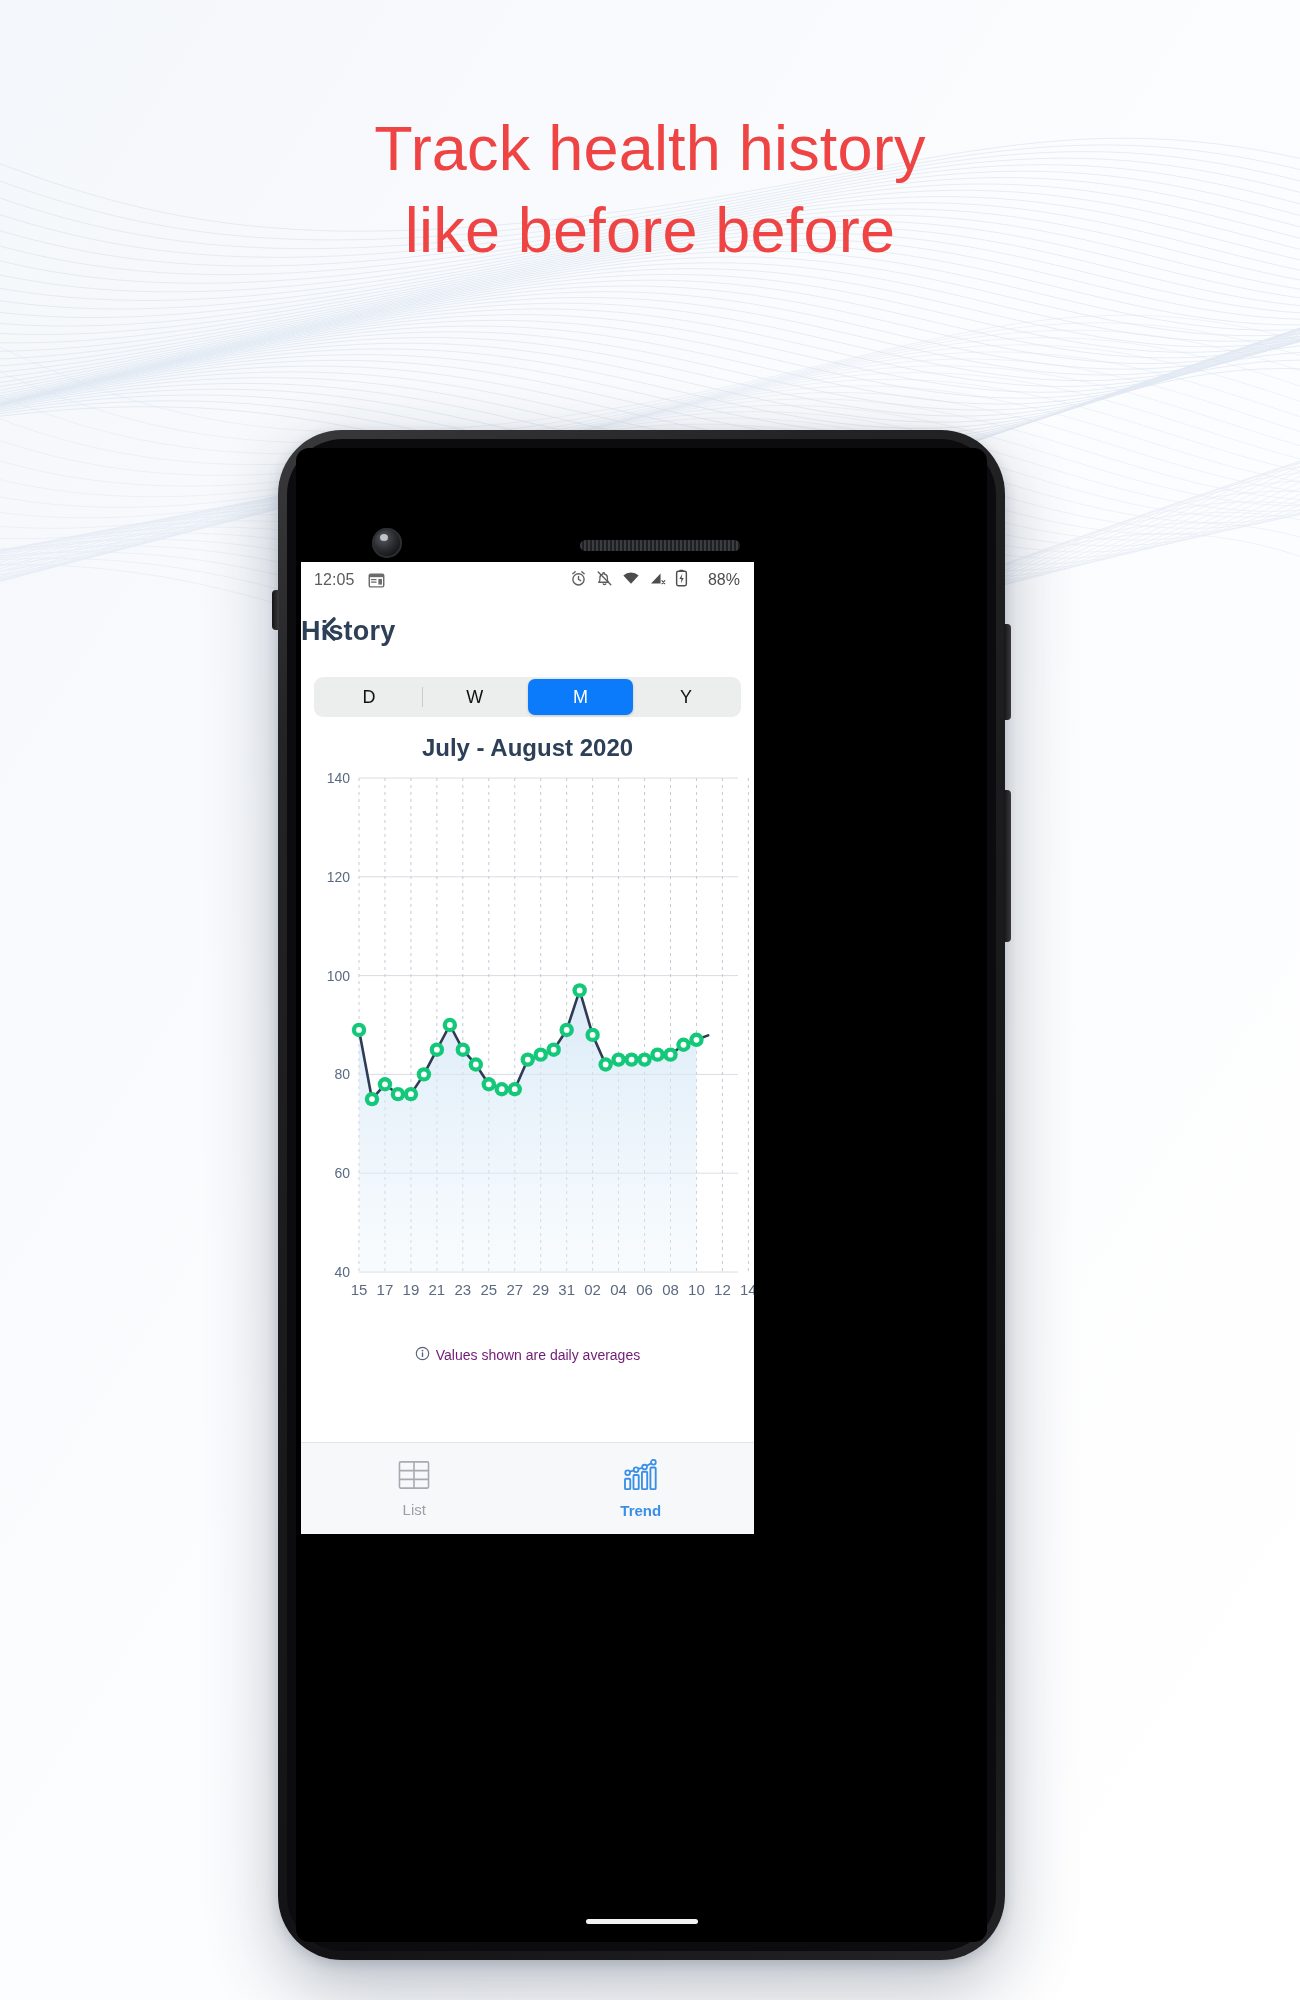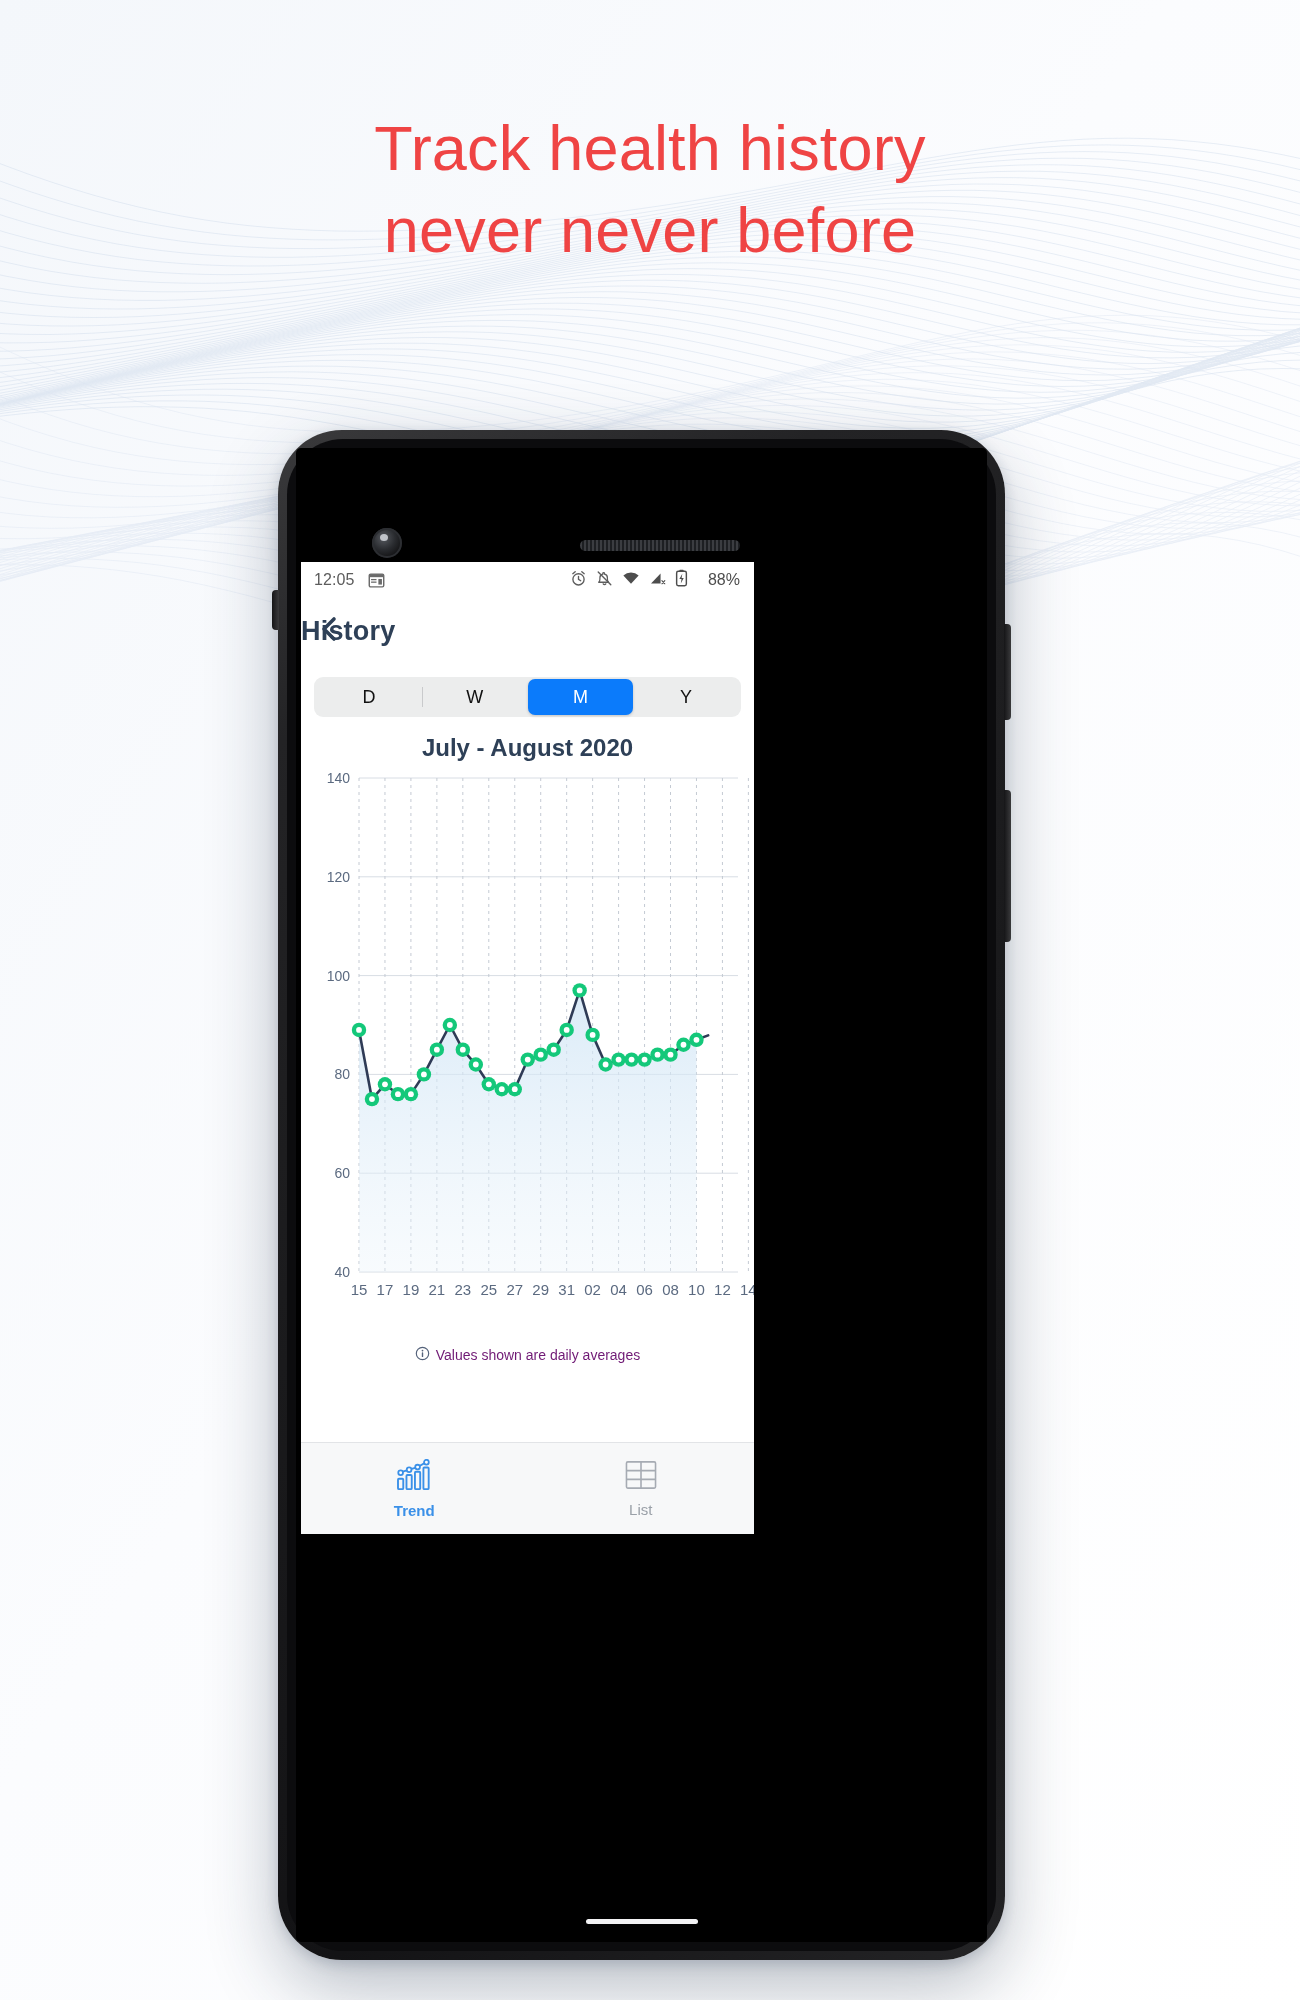--- a/index.html
+++ b/index.html
@@ -56,21 +56,21 @@
   }
   .phone-inner-bezel {
     position: absolute;
     left: 9px; top: 9px; right: 9px; bottom: 9px;
     border-radius: 56px;
     background: #0c0c0e;
   }
   .phone-screen-area {
     position: absolute;
     left: 18px; top: 18px; right: 18px; bottom: 18px;
-    border-radius: 5px;
+    border-radius: 13px;
     background: #000;
     overflow: hidden;
   }
   .phone-camera {
     position: absolute;
     left: 76px; top: 80px;
     width: 30px; height: 30px;
     border-radius: 50%;
     background: radial-gradient(circle at 38% 34%, #55585e 0%, #2a2c30 42%, #141416 72%, #0d0d0f 100%);
     box-shadow: inset 0 0 0 2px #2c2e32;
@@ -387,21 +387,21 @@
         <path d="M-60.0 562.0 L-38.0 558.4 L-16.0 555.1 L6.0 552.3 L28.0 550.0 L50.0 548.1 L72.0 546.7 L94.0 545.9 L116.0 545.6 L138.0 545.9 L160.0 546.7 L182.0 548.2 L204.0 550.4 L226.0 553.1 L248.0 556.4 L270.0 560.4 L292.0 564.9 L314.0 569.9 L336.0 575.4 L358.0 581.3 L380.0 587.5 L402.0 594.0 L424.0 600.7 L446.0 607.4 L468.0 614.1 L490.0 620.7 L512.0 627.0 L534.0 632.9 L556.0 638.4 L578.0 643.3 L600.0 647.5 L622.0 650.9 L644.0 653.5 L666.0 655.2 L688.0 655.8 L710.0 655.5 L732.0 654.1 L754.0 651.7 L776.0 648.2 L798.0 643.8 L820.0 638.3 L842.0 632.0 L864.0 624.8 L886.0 617.0 L908.0 608.5 L930.0 599.6 L952.0 590.3 L974.0 580.7 L996.0 571.2 L1018.0 561.7 L1040.0 552.5 L1062.0 543.6 L1084.0 535.3 L1106.0 527.7 L1128.0 520.9 L1150.0 514.9 L1172.0 510.0 L1194.0 506.2 L1216.0 503.5 L1238.0 502.0 L1260.0 501.8 L1282.0 502.8 L1304.0 505.0 L1326.0 508.5 L1348.0 513.1 "></path>
         <path d="M-60.0 563.0 L-38.0 560.0 L-16.0 557.5 L6.0 555.3 L28.0 553.7 L50.0 552.6 L72.0 552.0 L94.0 551.9 L116.0 552.5 L138.0 553.6 L160.0 555.4 L182.0 557.7 L204.0 560.7 L226.0 564.3 L248.0 568.4 L270.0 573.1 L292.0 578.3 L314.0 583.9 L336.0 590.0 L358.0 596.3 L380.0 602.9 L402.0 609.7 L424.0 616.4 L446.0 623.1 L468.0 629.7 L490.0 636.0 L512.0 641.8 L534.0 647.2 L556.0 652.0 L578.0 656.1 L600.0 659.4 L622.0 661.8 L644.0 663.3 L666.0 663.8 L688.0 663.3 L710.0 661.7 L732.0 659.1 L754.0 655.5 L776.0 650.9 L798.0 645.3 L820.0 638.9 L842.0 631.7 L864.0 623.8 L886.0 615.3 L908.0 606.3 L930.0 597.1 L952.0 587.6 L974.0 578.2 L996.0 568.9 L1018.0 559.8 L1040.0 551.2 L1062.0 543.2 L1084.0 535.8 L1106.0 529.3 L1128.0 523.7 L1150.0 519.2 L1172.0 515.7 L1194.0 513.4 L1216.0 512.4 L1238.0 512.5 L1260.0 513.9 L1282.0 516.6 L1304.0 520.4 L1326.0 525.4 L1348.0 531.5 "></path>
         <path d="M-60.0 565.0 L-38.0 562.7 L-16.0 560.8 L6.0 559.5 L28.0 558.6 L50.0 558.2 L72.0 558.5 L94.0 559.3 L116.0 560.7 L138.0 562.6 L160.0 565.2 L182.0 568.5 L204.0 572.2 L226.0 576.6 L248.0 581.5 L270.0 586.9 L292.0 592.7 L314.0 598.9 L336.0 605.3 L358.0 612.0 L380.0 618.8 L402.0 625.6 L424.0 632.3 L446.0 638.8 L468.0 645.1 L490.0 650.9 L512.0 656.2 L534.0 660.8 L556.0 664.8 L578.0 667.9 L600.0 670.2 L622.0 671.5 L644.0 671.9 L666.0 671.2 L688.0 669.5 L710.0 666.7 L732.0 662.9 L754.0 658.2 L776.0 652.5 L798.0 645.9 L820.0 638.6 L842.0 630.7 L864.0 622.2 L886.0 613.2 L908.0 604.0 L930.0 594.7 L952.0 585.4 L974.0 576.2 L996.0 567.4 L1018.0 559.0 L1040.0 551.2 L1062.0 544.2 L1084.0 538.0 L1106.0 532.7 L1128.0 528.5 L1150.0 525.5 L1172.0 523.6 L1194.0 522.9 L1216.0 523.5 L1238.0 525.3 L1260.0 528.4 L1282.0 532.6 L1304.0 538.0 L1326.0 544.4 L1348.0 551.9 "></path>
         <path d="M-60.0 568.1 L-38.0 566.5 L-16.0 565.4 L6.0 564.8 L28.0 564.7 L50.0 565.2 L72.0 566.2 L94.0 567.9 L116.0 570.1 L138.0 573.0 L160.0 576.4 L182.0 580.4 L204.0 585.0 L226.0 590.1 L248.0 595.6 L270.0 601.6 L292.0 607.9 L314.0 614.5 L336.0 621.2 L358.0 628.1 L380.0 634.9 L402.0 641.6 L424.0 648.1 L446.0 654.3 L468.0 660.1 L490.0 665.3 L512.0 669.8 L534.0 673.6 L556.0 676.6 L578.0 678.7 L600.0 679.9 L622.0 680.1 L644.0 679.2 L666.0 677.3 L688.0 674.4 L710.0 670.5 L732.0 665.6 L754.0 659.8 L776.0 653.1 L798.0 645.7 L820.0 637.7 L842.0 629.2 L864.0 620.3 L886.0 611.2 L908.0 601.9 L930.0 592.8 L952.0 583.8 L974.0 575.1 L996.0 567.0 L1018.0 559.5 L1040.0 552.7 L1062.0 546.9 L1084.0 542.0 L1106.0 538.1 L1128.0 535.5 L1150.0 534.0 L1172.0 533.7 L1194.0 534.7 L1216.0 536.9 L1238.0 540.3 L1260.0 544.9 L1282.0 550.7 L1304.0 557.5 L1326.0 565.2 L1348.0 573.8 "></path>
       </g>
   </g>
 </svg>
 
 <div class="headline">
   <span class="l1">Track health history</span>
-  <span class="l2">never never before</span>
+  <span class="l2">like before before</span>
 </div>
 
 <div class="phone">
   <div class="phone-body"></div>
   <div class="phone-inner-bezel"></div>
   <div class="phone-btn b1"></div>
   <div class="phone-btn b2"></div>
   <div class="phone-btn left-rail"></div>
 
   <div class="phone-screen-area">
@@ -599,43 +599,43 @@
           <svg width="15" height="15" viewBox="0 0 16 16">
             <circle cx="8" cy="8" r="6.6" fill="none" stroke="#54627a" stroke-width="1.25"></circle>
             <circle cx="8" cy="4.9" r="0.95" fill="#54627a"></circle>
             <rect x="7.25" y="6.7" width="1.5" height="5.1" rx="0.7" fill="#54627a"></rect>
           </svg>
         </span>
         <span>Values shown are daily averages</span>
       </div>
 
       <div class="tabbar">
+        <div class="tab inactive">
+          <span>
+            <svg width="32" height="30" viewBox="0 0 34 32">
+              <rect x="1.5" y="2" width="31" height="28" rx="1.4" fill="none" stroke="#a6abb3" stroke-width="1.7"></rect>
+              <path d="M17 2 V30 M1.5 11.3 H32.5 M1.5 20.7 H32.5" stroke="#a6abb3" stroke-width="1.7"></path>
+            </svg>
+          </span>
+          <span class="tab-label">List</span>
+        </div>
         <div class="tab active">
           <span>
             <svg width="36" height="32" viewBox="0 0 38 34">
               <rect x="2" y="21" width="5.6" height="11" rx="1" fill="none" stroke="#3a90e8" stroke-width="2"></rect>
               <rect x="11" y="17" width="5.6" height="15" rx="1" fill="none" stroke="#3a90e8" stroke-width="2"></rect>
               <rect x="20" y="13.5" width="5.6" height="18.5" rx="1" fill="none" stroke="#3a90e8" stroke-width="2"></rect>
               <rect x="29" y="9" width="5.6" height="23" rx="1" fill="none" stroke="#3a90e8" stroke-width="2"></rect>
               <path d="M4.8 14.2 L13.8 11.2 L22.8 8.6 L31.8 3.4" fill="none" stroke="#3a90e8" stroke-width="2" stroke-linecap="round"></path>
               <circle cx="4.8" cy="14.6" r="2.5" fill="#fff" stroke="#3a90e8" stroke-width="1.9"></circle>
               <circle cx="13.8" cy="11.4" r="2.5" fill="#fff" stroke="#3a90e8" stroke-width="1.9"></circle>
               <circle cx="22.8" cy="8.6" r="2.5" fill="#fff" stroke="#3a90e8" stroke-width="1.9"></circle>
               <circle cx="32.2" cy="3.4" r="2.5" fill="#fff" stroke="#3a90e8" stroke-width="1.9"></circle>
             </svg>
           </span>
           <span class="tab-label">Trend</span>
         </div>
-        <div class="tab inactive">
-          <span>
-            <svg width="32" height="30" viewBox="0 0 34 32">
-              <rect x="1.5" y="2" width="31" height="28" rx="1.4" fill="none" stroke="#a6abb3" stroke-width="1.7"></rect>
-              <path d="M17 2 V30 M1.5 11.3 H32.5 M1.5 20.7 H32.5" stroke="#a6abb3" stroke-width="1.7"></path>
-            </svg>
-          </span>
-          <span class="tab-label">List</span>
-        </div>
       </div>
     </div>
 
     <div class="home-indicator"></div>
   </div>
 </div>
 
 </body></html>

